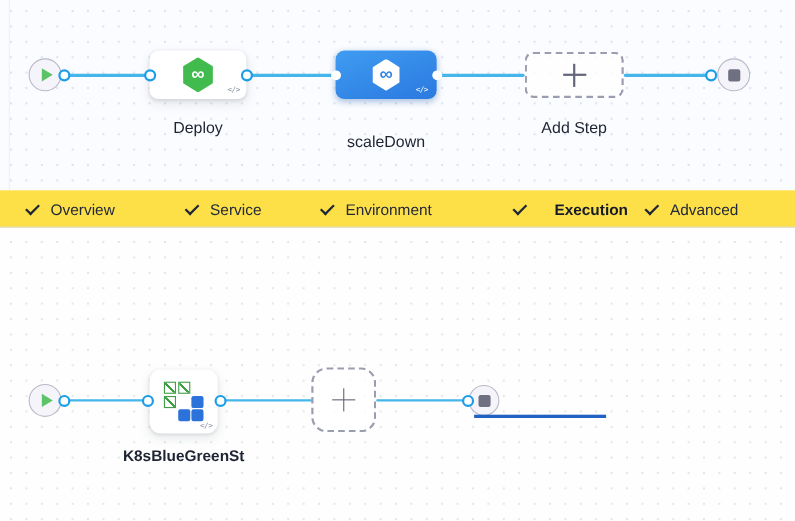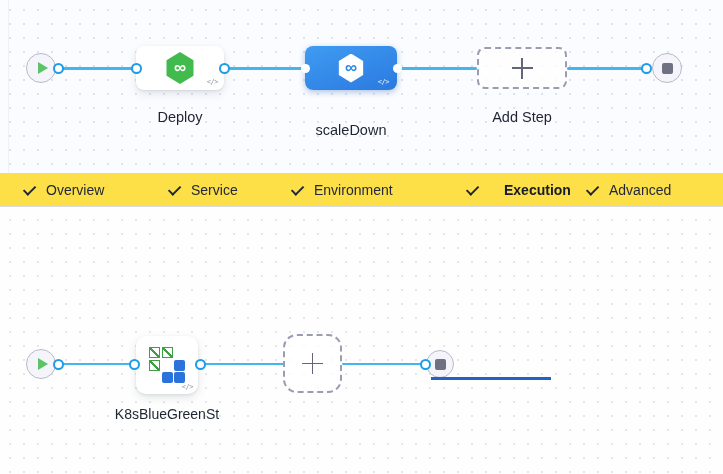--- a/index.html
+++ b/index.html
@@ -56,21 +56,21 @@
   .code-gray { color:#8d93a5; }
   .code-white { color:#f2f7ff; }
 
   .add-box { position:absolute; border:2px dashed #9a9cb0; background:rgba(255,255,255,.75);
              display:flex; align-items:center; justify-content:center; z-index:2; }
   .plus { position:relative; width:21px; height:21px; color:#63657a; }
   .plus::before { content:""; position:absolute; left:0; top:9.6px; width:21px; height:1.8px; background:currentColor; }
   .plus::after  { content:""; position:absolute; left:9.6px; top:0; width:1.8px; height:21px; background:currentColor; }
 
   .node-label { position:absolute; text-align:center; font-size:14.5px; color:#1f2433; z-index:4; }
-  .node-label.small { font-size:14px; line-height:21px; }
+  .node-label.small { font-size:14px; line-height:21px;font-weight:bold; }
 
   
   .bg-grid { display:grid; grid-template-columns:repeat(3,11px); grid-template-rows:repeat(3,11px);
              gap:1.8px; }
   .cell { width:11px; height:11px; }
   .cell-g { border:1.8px solid #3f9f44; background:
             linear-gradient(45deg, transparent 42%, #3f9f44 42%, #3f9f44 56%, transparent 56%) #fff; }
   .cell-b { background:#2b72da; border-radius:2px; }
   .cell-e { visibility:hidden; }
 

